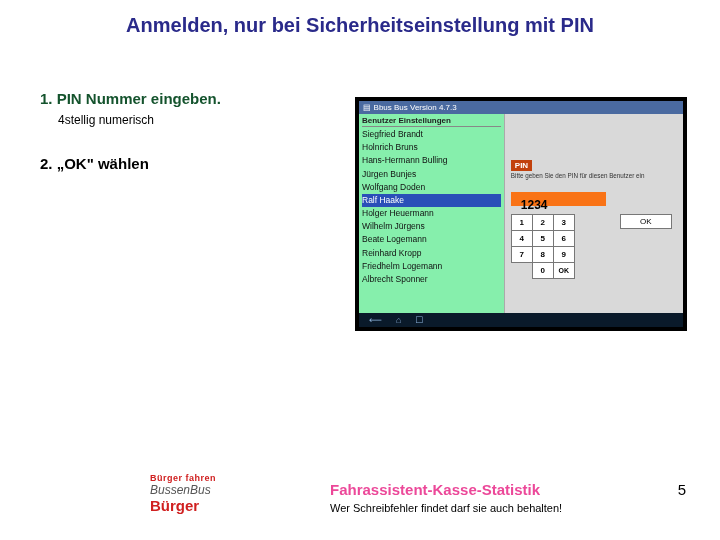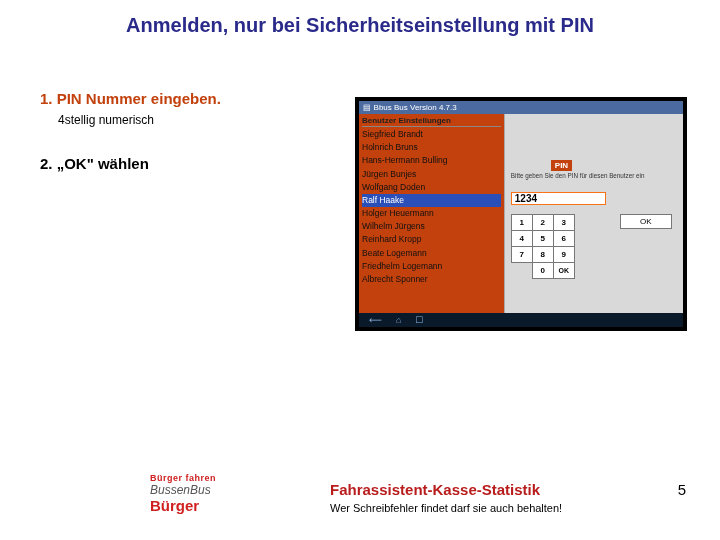--- a/index.html
+++ b/index.html
@@ -20,21 +20,21 @@
   }
   .body-area {
     position: absolute;
     top: 90px;
     left: 40px;
     right: 20px;
   }
   .step1-head {
     font-size: 15px;
     font-weight: bold;
-    color: #c2410c;
+    color: #14532d;
     margin-bottom: 6px;
   }
   .step1-sub {
     font-size: 12px;
     color: #000;
     margin-left: 18px;
     margin-bottom: 28px;
   }
   .step2-head {
     font-size: 15px;
@@ -66,21 +66,21 @@
     display: flex;
     align-items: center;
     gap: 3px;
   }
   .app-body {
     display: flex;
     height: calc(100% - 12px);
   }
   .user-list {
     width: 45%;
-    background: #c2410c;
+    background: #86efac;
     border-right: 1px solid #aaa;
     padding: 2px 3px;
     overflow: hidden;
   }
   .user-list-head {
     font-size: 8px;
     font-weight: bold;
     border-bottom: 1px solid #888;
     margin-bottom: 1px;
     padding-bottom: 1px;
@@ -104,40 +104,39 @@
   }
   .pin-label {
     position: absolute;
     top: 46px;
     left: 6px;
     background: #c2410c;
     color: #fff;
     font-size: 8px;
     font-weight: bold;
     padding: 1px 4px;
-    margin-left: 40px;
   }
   .pin-msg {
     position: absolute;
     top: 58px;
     left: 6px;
     right: 4px;
     font-size: 6.3px;
     color: #333;
     filter: blur(0.3px);
   }
   .pin-value {
     position: absolute;
     top: 78px;
     left: 6px;
     width: 95px;
     height: 13px;
     background: #fff;
-    border: 1px solid #f97316;
-    font-size: 10px;
+    border: 7px solid #f97316;
+    font-size: 12px;
     font-weight: bold;
     padding: 0 3px;
     line-height: 12px;
   }
   .keypad {
     position: absolute;
     top: 100px;
     left: 6px;
   }
   .keypad table { border-collapse: collapse; }
@@ -206,21 +205,21 @@
     font-size: 15px;
     font-weight: bold;
     color: #d02020;
   }
   .foot-title {
     position: absolute;
     left: 330px;
     bottom: 22px;
     font-size: 15px;
     font-weight: bold;
-    color: #b91c1c;
+    color: #ec4899;
   }
   .foot-sub {
     position: absolute;
     left: 330px;
     bottom: 6px;
     font-size: 11px;
     color: #000;
   }
   .page-num {
     position: absolute;
@@ -251,22 +250,22 @@
       <div class="user-list">
         <div class="user-list-head">Benutzer Einstellungen</div>
         <div class="user-list-item">Siegfried Brandt</div>
         <div class="user-list-item">Holnrich Bruns</div>
         <div class="user-list-item">Hans-Hermann Bulling</div>
         <div class="user-list-item">Jürgen Bunjes</div>
         <div class="user-list-item">Wolfgang Doden</div>
         <div class="user-list-item sel">Ralf Haake</div>
         <div class="user-list-item">Holger Heuermann</div>
         <div class="user-list-item">Wilhelm Jürgens</div>
+        <div class="user-list-item">Beate Logemann</div>
         <div class="user-list-item">Reinhard Kropp</div>
-        <div class="user-list-item">Beate Logemann</div>
         <div class="user-list-item">Friedhelm Logemann</div>
         <div class="user-list-item">Albrecht Sponner</div>
       </div>
       <div class="pin-pane">
         <div class="pin-label">PIN</div>
         <div class="pin-msg">Bitte geben Sie den PIN für diesen Benutzer ein</div>
         <div class="pin-value">1234</div>
         <div class="keypad">
           <table>
             <tbody>

